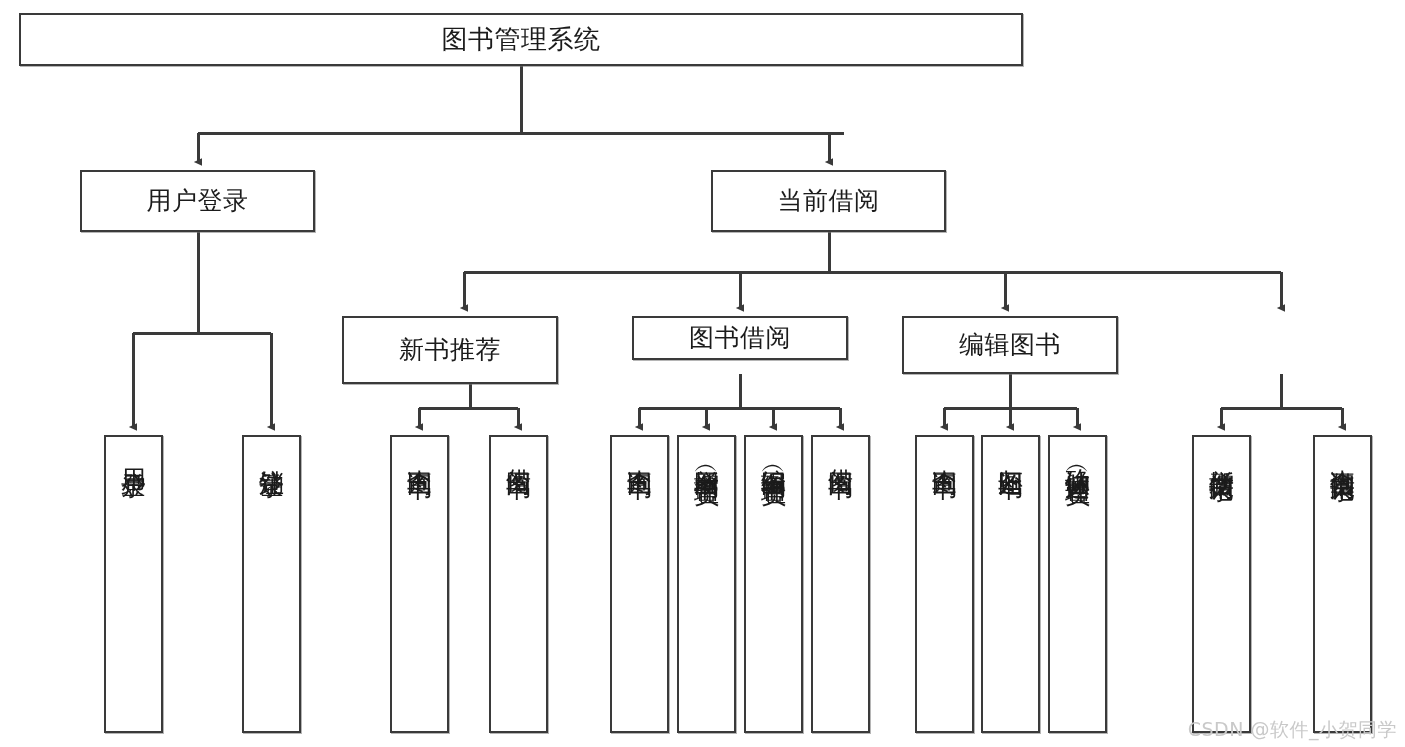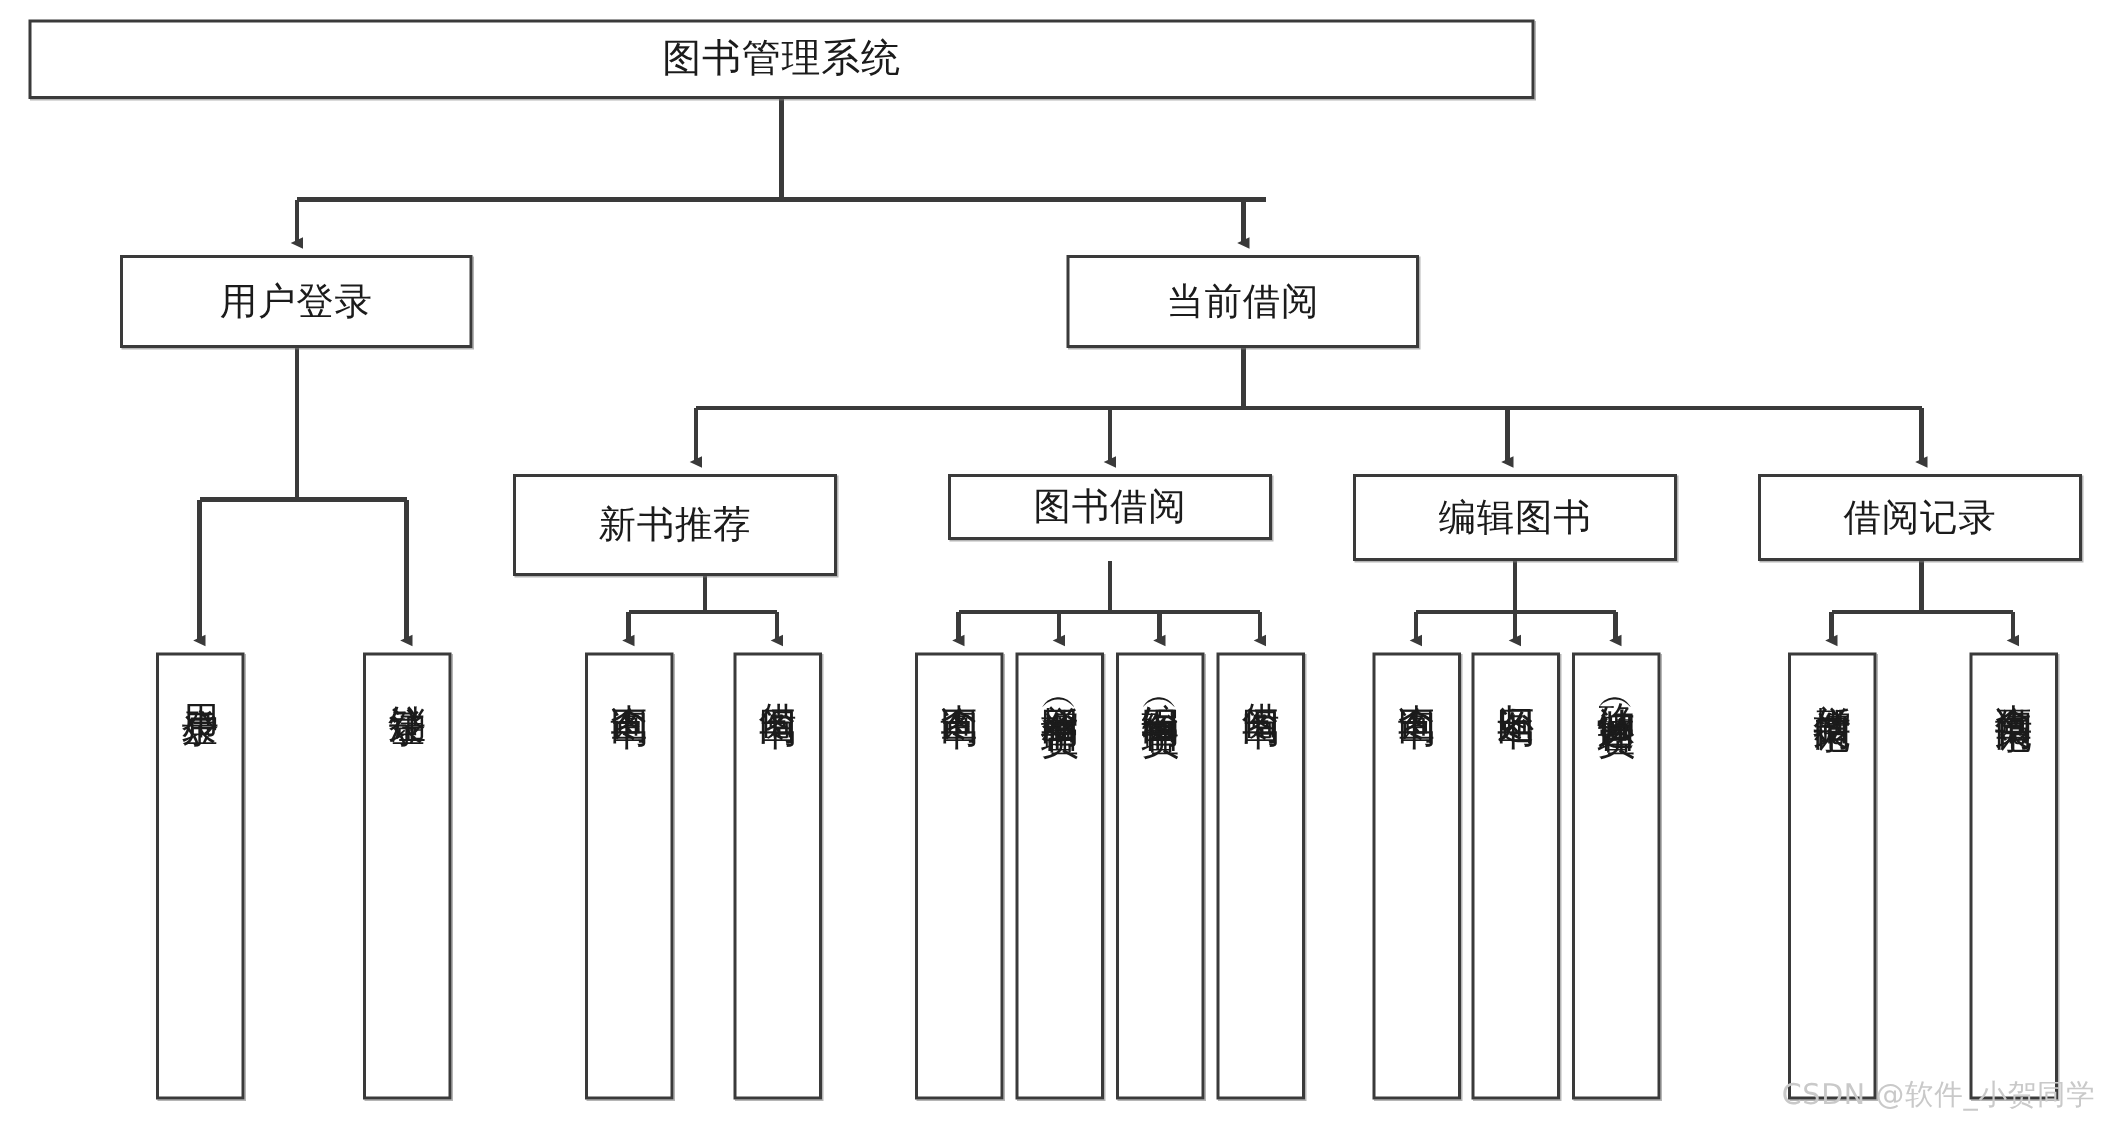--- a/index.html
+++ b/index.html
@@ -143,23 +143,20 @@
 
   <div class="node horizontal" style="left:342px; top:316px; width:216px; height:68px;">
     <span class="node-label">新书推荐</span>
   </div>
   <div class="node horizontal" style="left:632px; top:316px; width:216px; height:44px;">
     <span class="node-label">图书借阅</span>
   </div>
   <div class="node horizontal" style="left:902px; top:316px; width:216px; height:58px;">
     <span class="node-label">编辑图书</span>
   </div>
-  <div class="node horizontal" style="left:1172px; top:316px; width:216px; height:58px;">
-    <span class="node-label">借阅记录</span>
-  </div>
 
   <div class="node vertical" style="left:104px; top:435px; width:59px; height:298px;">
     <span class="node-label">用户登录</span>
   </div>
   <div class="node vertical" style="left:242px; top:435px; width:59px; height:298px;">
     <span class="node-label">注销登录</span>
   </div>
 
   <div class="node vertical" style="left:390px; top:435px; width:59px; height:298px;">
     <span class="node-label">查询图书</span>

